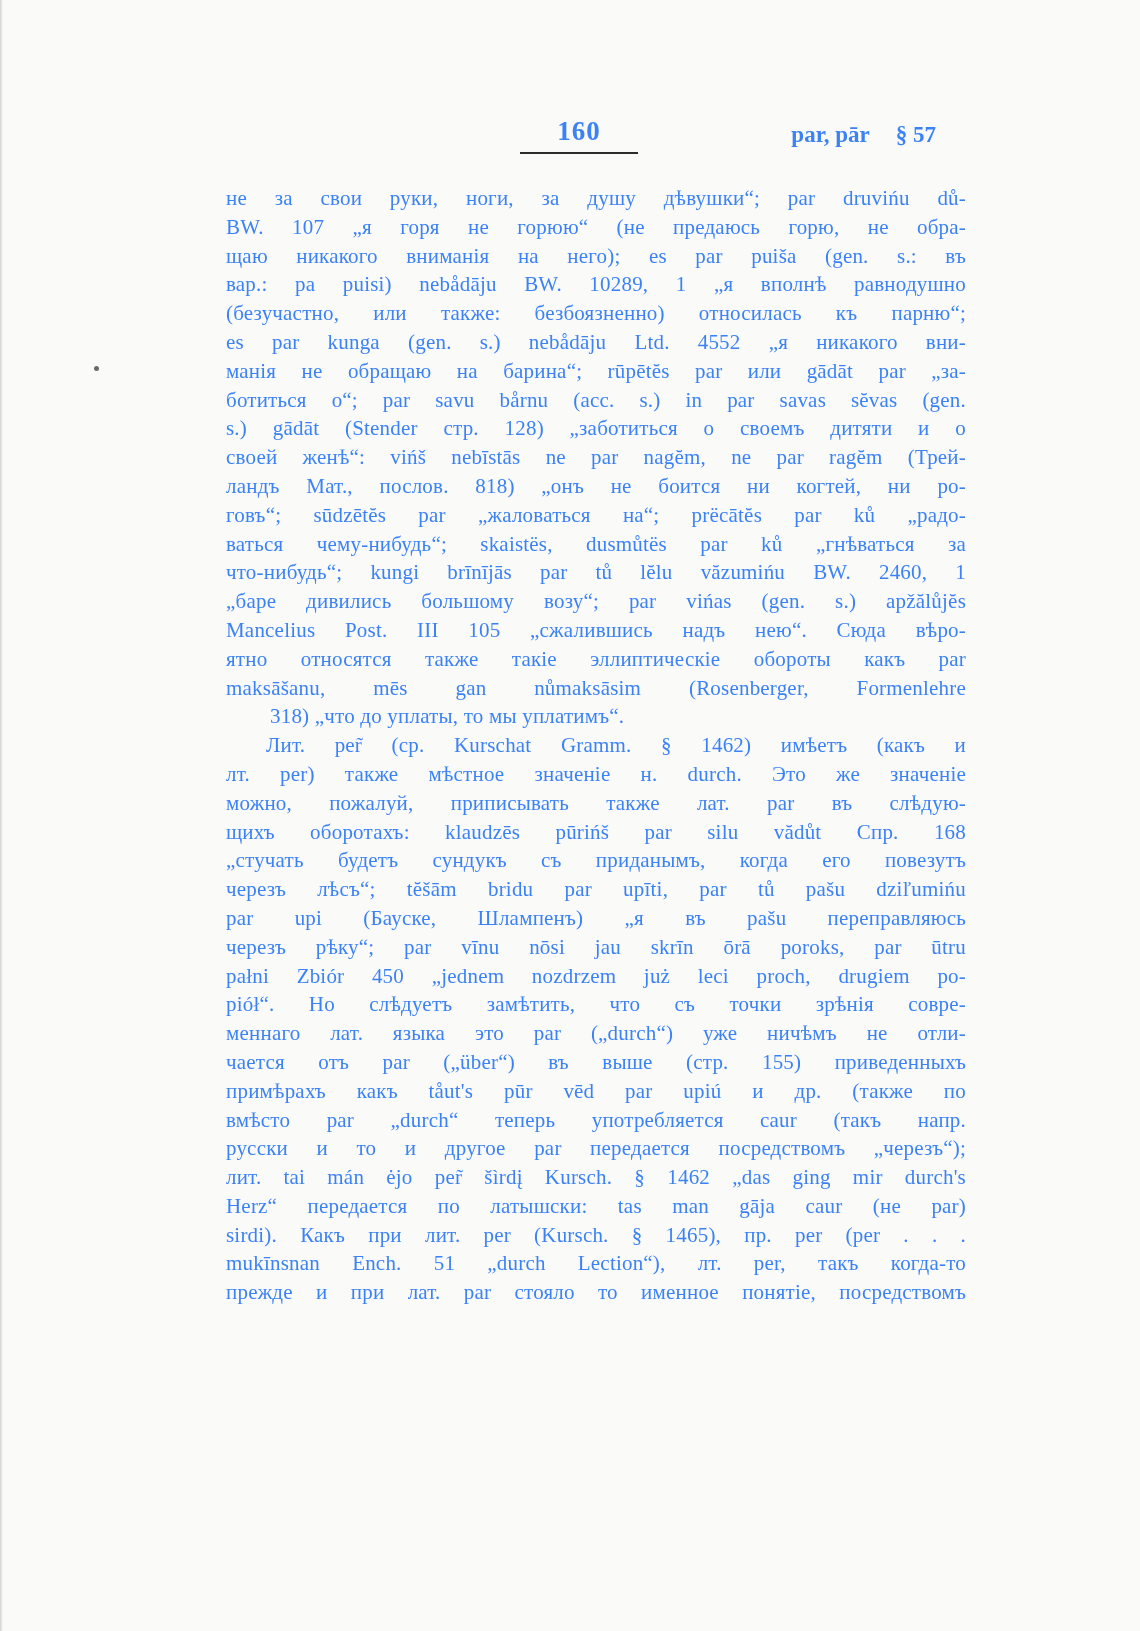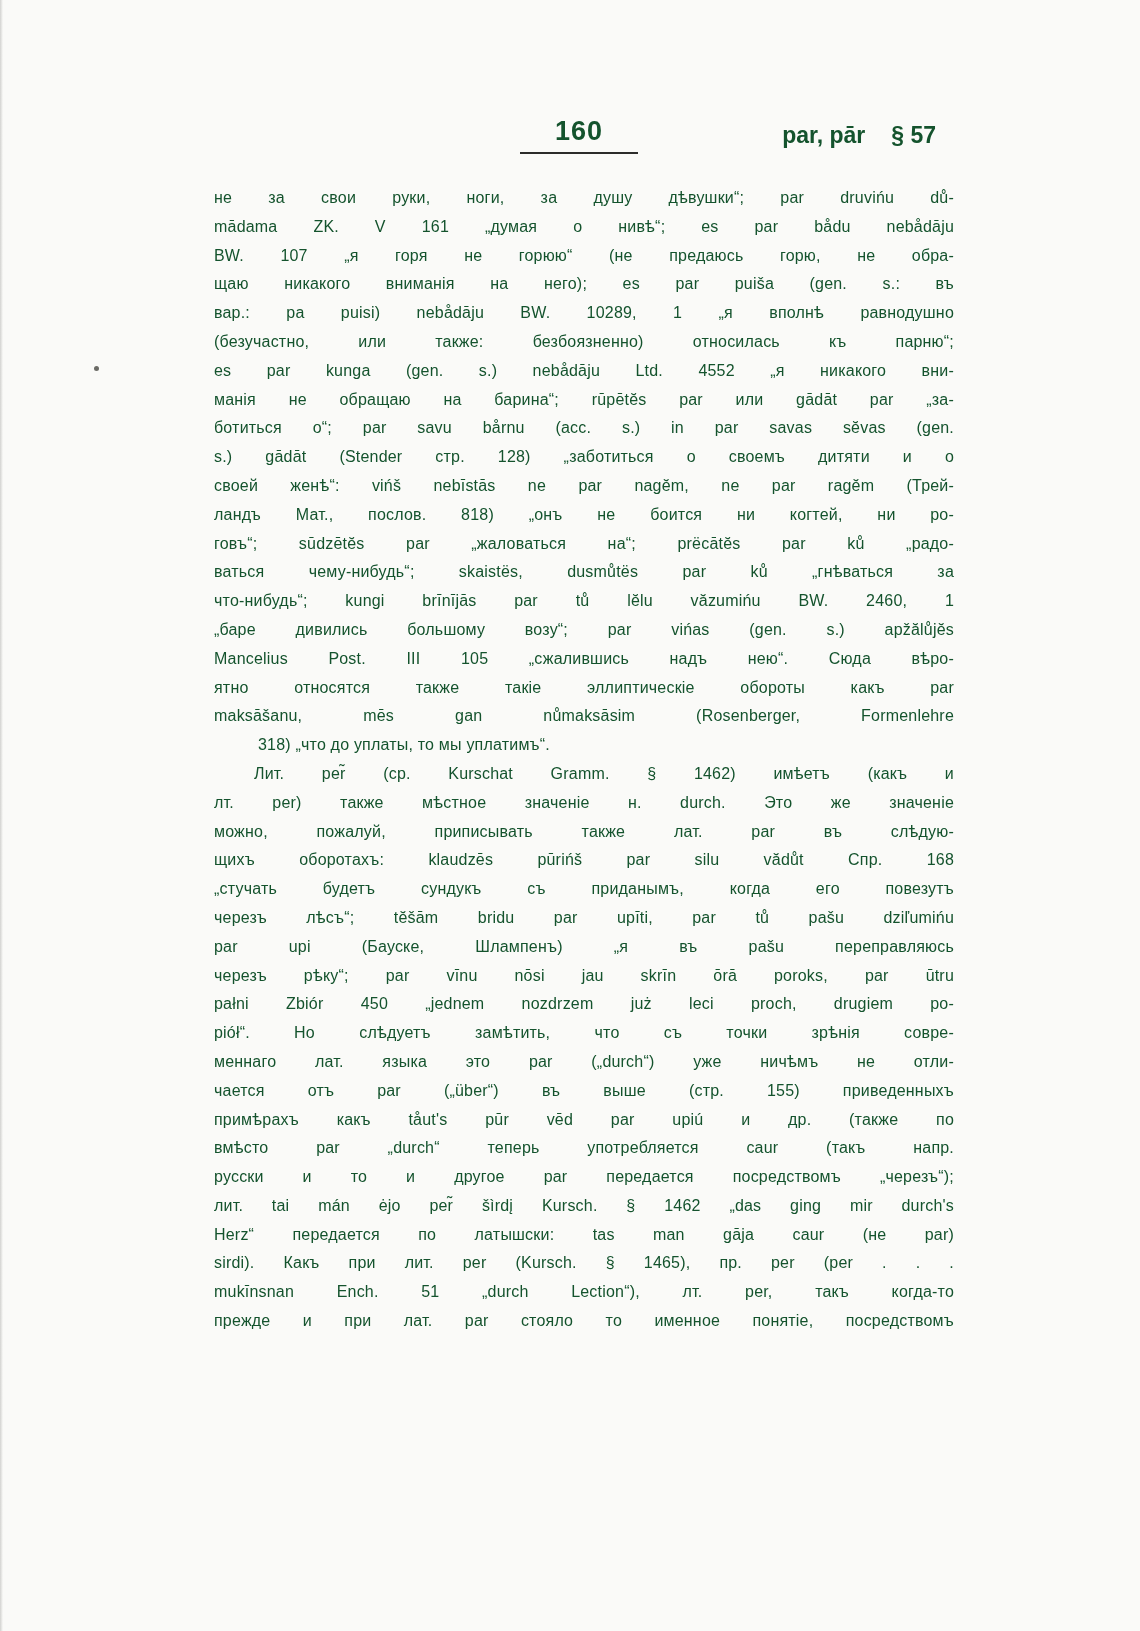--- a/index.html
+++ b/index.html
@@ -6,22 +6,22 @@
     margin: 0;
     padding: 0;
     background: #e8e8e6;
   }
   .page {
     position: relative;
     width: 1140px;
     height: 1631px;
     background: #fafaf8;
     overflow: hidden;
-    font-family: Liberation Sans, sans-serif;
-    color: #14532d;
+    font-family: Liberation Serif, serif;
+    color: #3b82f6;
   }
   
   .scan-edge {
     position: absolute;
     left: 0; top: 0;
     width: 3px; height: 100%;
     background: linear-gradient(to right, rgba(90,90,88,0.25), rgba(0,0,0,0));
   }
   .ink-speck {
     position: absolute;
@@ -50,24 +50,24 @@
     right: 204px;
     font-size: 23px;
     font-weight: bold;
     white-space: nowrap;
   }
   .running-head .section-ref {
     margin-left: 26px;
   }
   .text-block {
     position: absolute;
-    left: 214px;
+    left: 226px;
     top: 184px;
     width: 740px;
-    font-size: 16px;
+    font-size: 21px;
     line-height: 28.8px;
     letter-spacing: 0.2px;
   }
   .line {
     text-align: justify;
     text-align-last: justify;
     white-space: normal;
     height: 28.8px;
     overflow: visible;
   }
@@ -89,21 +89,20 @@
   <div class="page-number-wrap">
     <span class="page-number">160</span>
   </div>
 
   <div class="running-head">
     <span>par, pār</span><span class="section-ref">§ 57</span>
   </div>
 
   <div class="text-block">
       <div class="line">не за свои руки, ноги, за душу дѣвушки“; par druvińu dů-</div>
-      <div class="line">mādama ZK. V 161 „думая о нивѣ“; es par bådu nebådāju</div>
       <div class="line">BW. 107 „я горя не горюю“ (не предаюсь горю, не обра-</div>
       <div class="line">щаю никакого вниманія на него); es par puiša (gen. s.: въ</div>
       <div class="line">вар.: pa puisi) nebådāju BW. 10289, 1 „я вполнѣ равнодушно</div>
       <div class="line">(безучастно, или также: безбоязненно) относилась къ парню“;</div>
       <div class="line">es par kunga (gen. s.) nebådāju Ltd. 4552 „я никакого вни-</div>
       <div class="line">манія не обращаю на барина“; rūpētĕs par или gādāt par „за-</div>
       <div class="line">ботиться о“; par savu bårnu (acc. s.) in par savas sĕvas (gen.</div>
       <div class="line">s.) gādāt (Stender стр. 128) „заботиться о своемъ дитяти и о</div>
       <div class="line">своей женѣ“: vińš nebīstās ne par nagĕm, ne par ragĕm (Трей-</div>
       <div class="line">ландъ Мат., послов. 818) „онъ не боится ни когтей, ни ро-</div>

